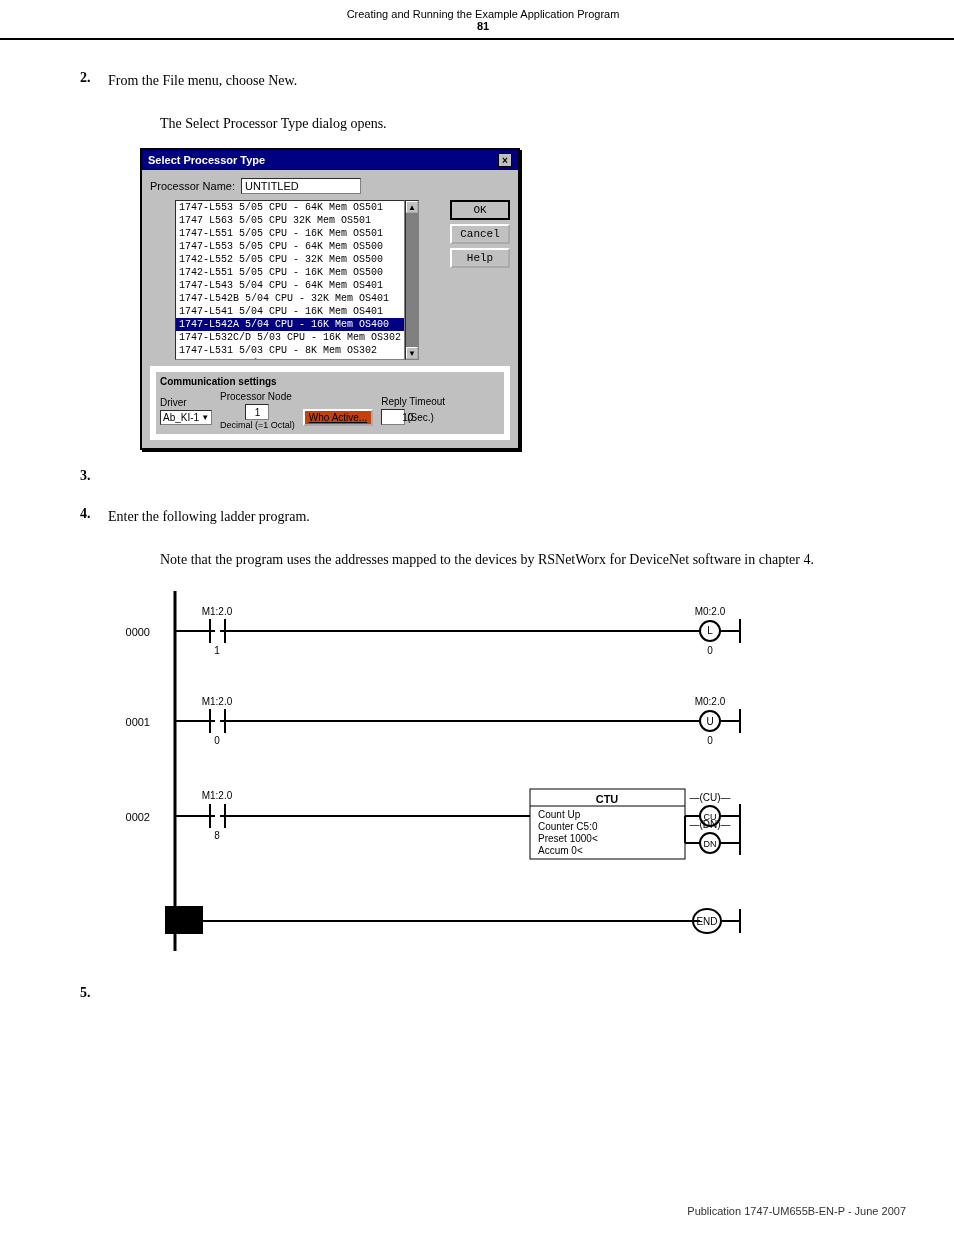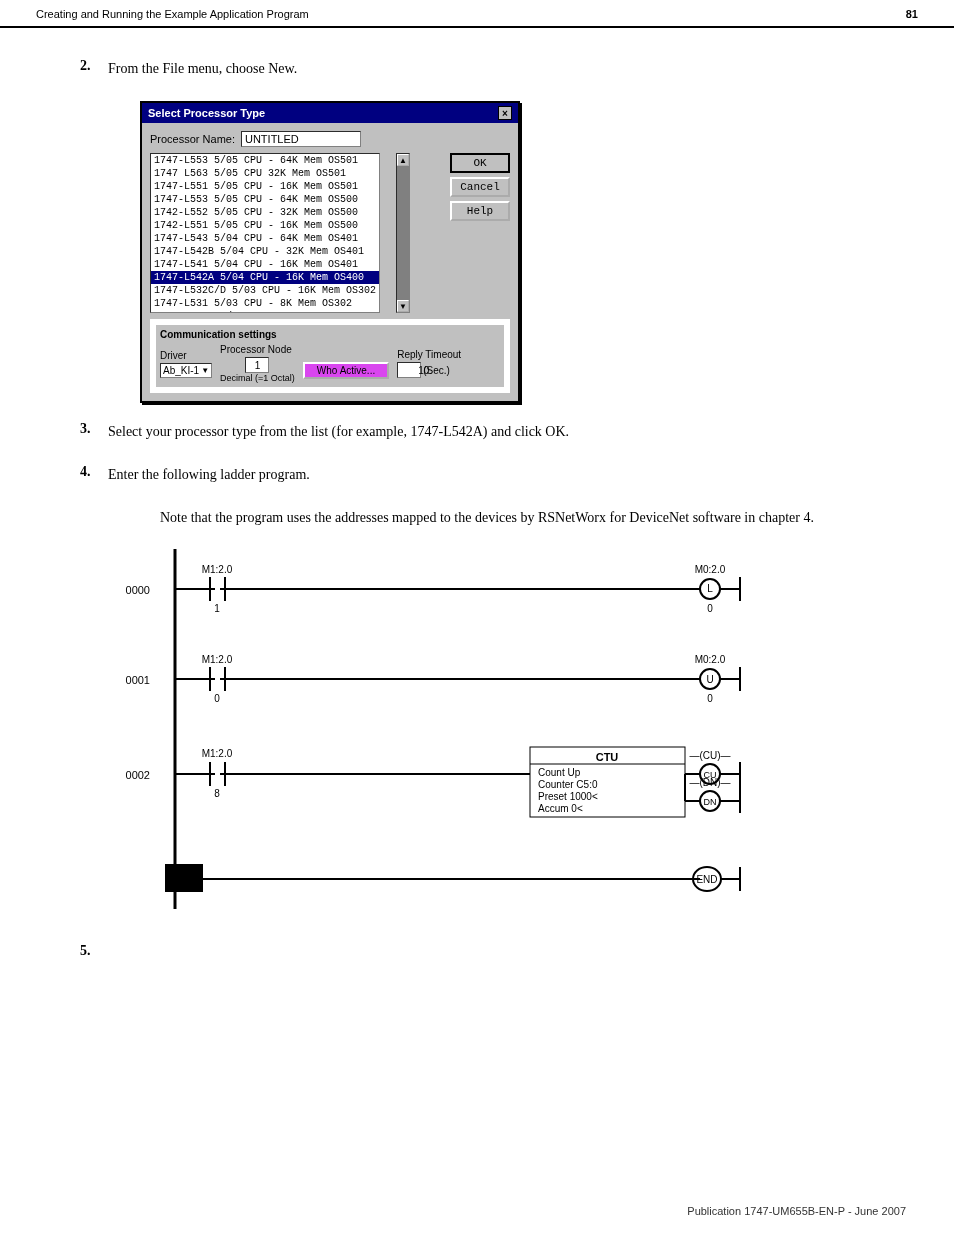--- a/index.html
+++ b/index.html
@@ -11,24 +11,25 @@
       font-size: 14px;
       color: #000;
       position: relative;
     }
 
     
     .header-bar {
       display: flex;
       justify-content: space-between;
       align-items: center;
-      padding: 8px 36px 6px 36px;
+      padding: 8px 36px 6px 48px;
       border-bottom: 2px solid #000;
       font-size: 11px;
       font-family: Arial, sans-serif;
+      flex-direction: column;
     }
     .header-page {
       font-weight: bold;
     }
 
     
     .content {
       padding: 30px 80px 40px 80px;
     }
 
@@ -125,21 +126,22 @@
       padding: 1px 3px;
       white-space: nowrap;
       color: #000;
     }
     .list-item.selected {
       background: #000080;
       color: white;
     }
     .list-area {
       display: flex;
-      gap: 16px;
+      gap: 0;
+      justify-content: center;
     }
     .dialog-buttons {
       display: flex;
       flex-direction: column;
       gap: 4px;
       min-width: 60px;
     }
     .win-btn {
       background: #c0c0c0;
       border: 2px outset #fff;
@@ -191,25 +193,26 @@
       border: 1px inset #808080;
       width: 24px;
       height: 16px;
       font-size: 10px;
       display: inline-block;
     }
     .comm-decimal {
       font-size: 9px;
     }
     .who-active-btn {
-      background: #d946ef;
+      background: #c2410c;
       border: 2px outset #fff;
-      padding: 1px 12px;
+      padding: 1px 4px;
       font-size: 10px;
       cursor: pointer;
+      text-decoration: underline;
     }
     .reply-timeout-input {
       background: white;
       border: 1px inset #808080;
       width: 24px;
       height: 16px;
       font-size: 10px;
       display: inline-block;
       text-align: center;
       padding-left: 20px;
@@ -256,20 +259,21 @@
   <span class="header-page">81</span>
 </div>
 
 <div class="content">
 
   <div class="step">
     <span class="step-num">2.</span>
     <span class="step-text">From the File menu, choose New.</span>
   </div>
 
+  <div class="step-intro">The Select Processor Type dialog opens.</div>
 
   <div class="dialog-area">
     <div class="win-dialog">
       <div class="win-title-bar">
         <span>Select Processor Type</span>
         <span class="win-close-btn">×</span>
       </div>
       <div class="win-body">
         <div class="processor-name-row">
           <span>Processor Name:</span>
@@ -337,21 +341,20 @@
               </div>
             </div>
           </div>
         </div>
       </div>
     </div>
   </div>
 
   <div class="step">
     <span class="step-num">3.</span>
-    <span class="step-text">Select your processor type from the list (for example, 1747-L542A) and click OK.</span>
   </div>
 
   <div class="step">
     <span class="step-num">4.</span>
     <span class="step-text">Enter the following ladder program.</span>
   </div>
 
   <div class="note-text">Note that the program uses the addresses mapped to the devices by RSNetWorx for DeviceNet software in chapter 4.</div>
 
   <div class="ladder-svg-container">

